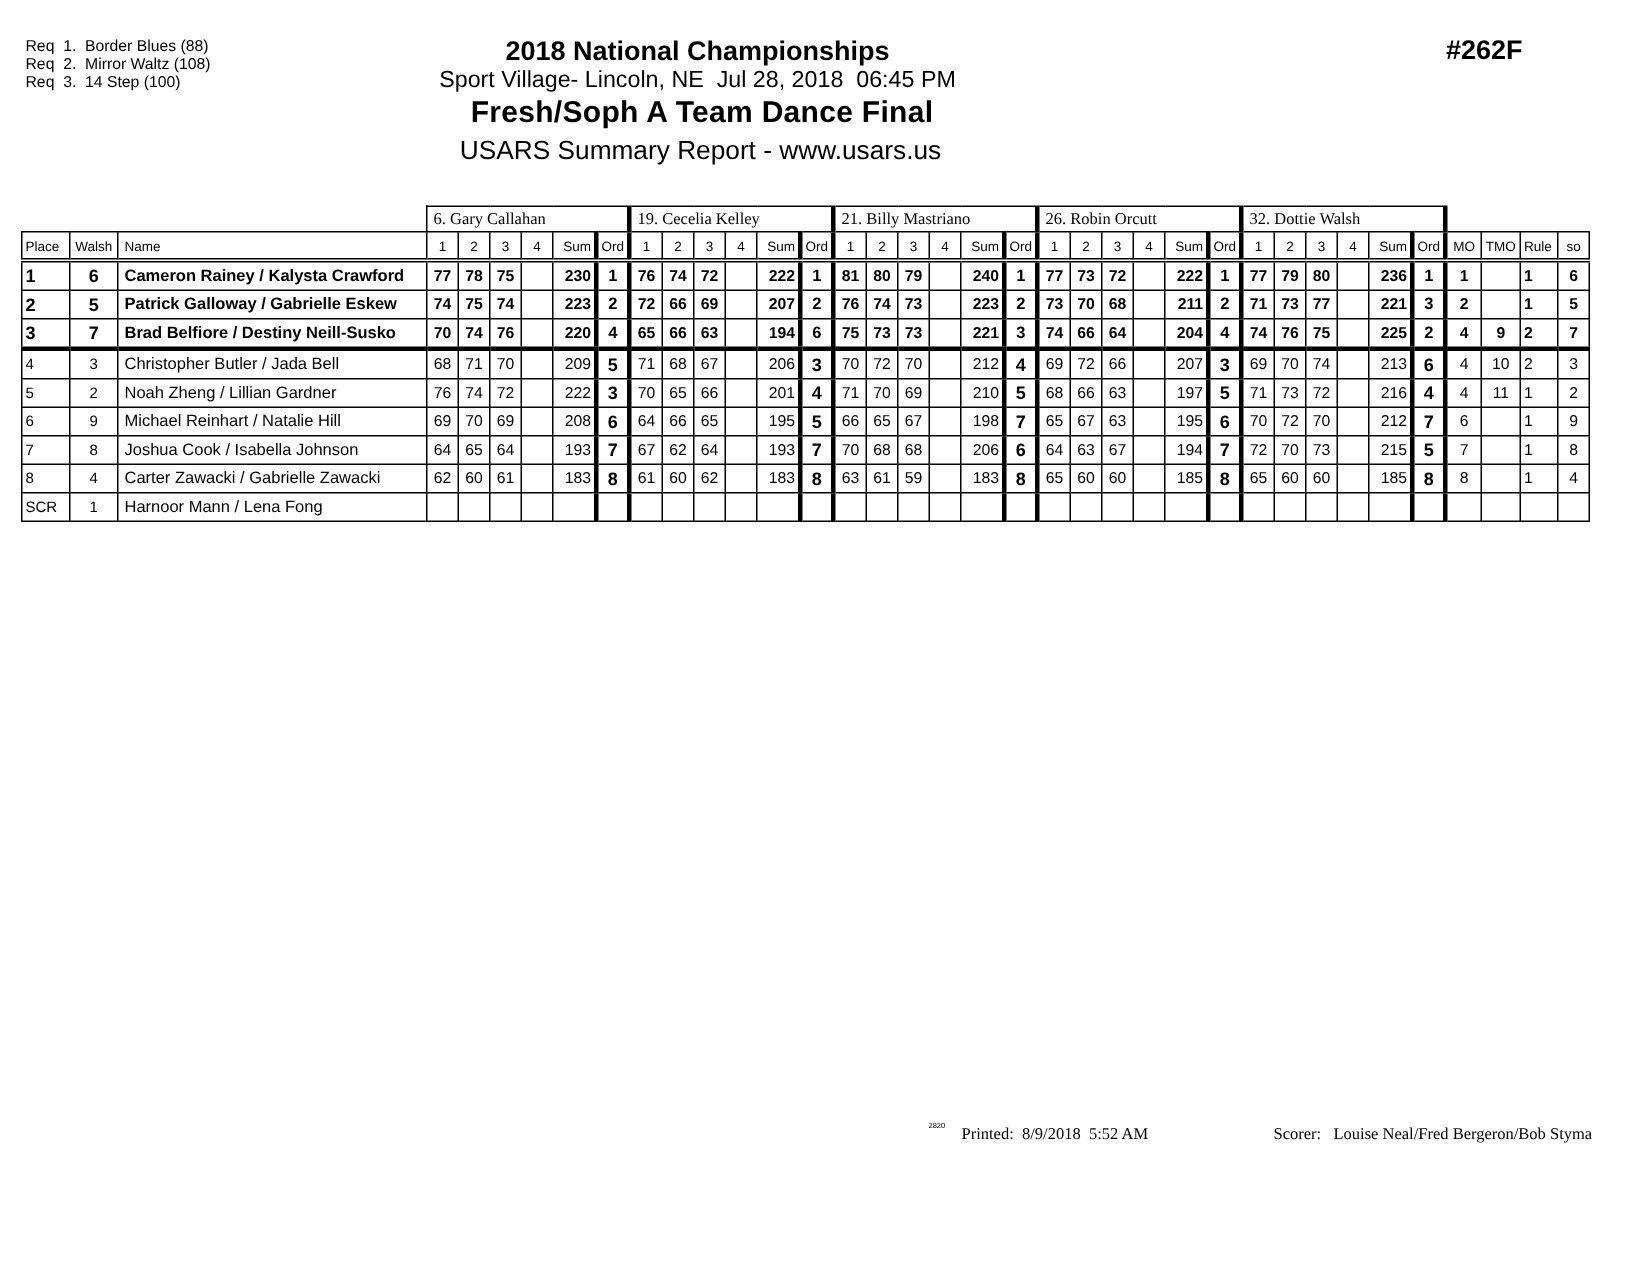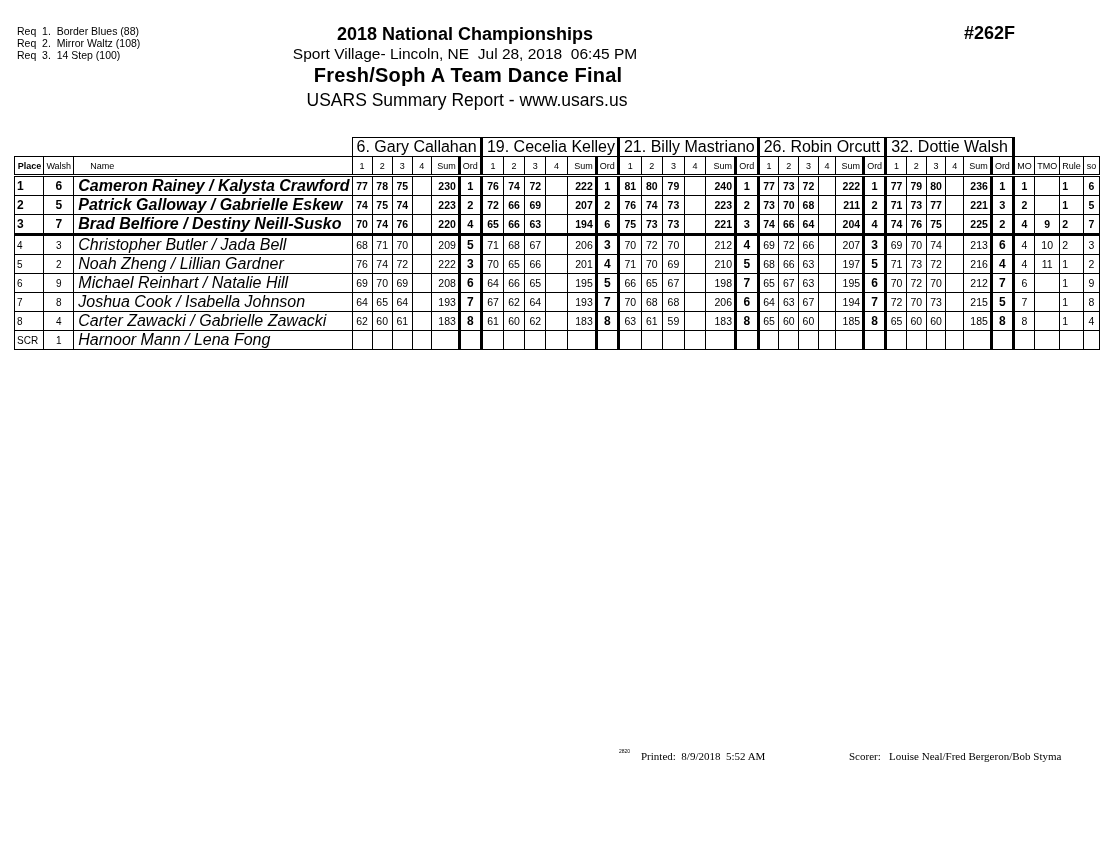--- a/index.html
+++ b/index.html
@@ -8,40 +8,40 @@
   .reqs div { white-space:pre; }
   .hdr { position:absolute; left:0; width:932px; text-align:center; white-space:pre; }
   .h1 { top:24px; font-size:18px; font-weight:bold; left:-1px; }
   .h2 { top:45px; font-size:15.5px; left:-1px; }
   .h3 { top:64px; font-size:20px; font-weight:bold; left:2px; letter-spacing:0.2px; }
   .h4 { top:90px; font-size:17.5px; left:1px; }
   .eventno { position:absolute; left:964px; top:23px; font-size:18px; font-weight:bold; }
 
   table.res { position:absolute; left:14px; top:137px; border-collapse:collapse; font-size:10px; table-layout:fixed; }
   table.res td { border:1px solid #000; height:18px; padding:0 2px; white-space:nowrap; overflow:hidden; }
-  table.res tr.jrow td { height:16px; font-size:16px; }
+  table.res tr.jrow td { height:16px; font-size:11px;font-family:Liberation Serif, serif; }
   table.res tr.hrow td { height:17px; font-size:9px; }
   table.res td.blank { border:none; }
   .c-place { width:27px; }
   .c-cont { width:27px; text-align:center; }
   .c-name { width:198px; }
   .c-sc { width:16px; text-align:center; }
   .c-sum { width:23px; text-align:right; }
   .c-ord { width:15px; text-align:center; font-weight:bold; font-size:12px; }
   .c-mo { width:18px; text-align:center; }
   .c-tmo { width:21px; text-align:center; }
   .c-rule { width:20px; text-align:left; }
   .c-so { width:16px; text-align:center; }
   td.ordcol { border-left:3px solid #000 !important; border-right:3px solid #000 !important; }
   tr.hrow td { border-bottom:3px double #000 !important; }
   tr.bold td { font-weight:bold; font-size:11px; }
   tr.bold td.c-place, tr.bold td.c-cont { font-size:12px; }
   tr.cut td { border-bottom:3px solid #000 !important; }
   td.jname { font-size:11px; padding-left:4px !important; }
-  tr.data td.c-name { font-size:16px; padding-left:4px;font-style:italic; }
+  tr.data td.c-name { font-size:11px; padding-left:4px; }
   tr.data td.c-sc, tr.data td.c-sum, tr.data td.c-mo, tr.data td.c-tmo, tr.data td.c-rule, tr.data td.c-so { font-size:10.5px; }
   .footer { position:absolute; top:750px; font-size:11px; white-space:pre;font-family:Liberation Serif, serif; }
   .ver { position:absolute; left:619px; top:748px; font-size:5px; }
 </style>
 </head>
 <body>
 
 <div class="reqs">
   <div>Req  1.  Border Blues (88)</div>
   <div>Req  2.  Mirror Waltz (108)</div>
@@ -98,23 +98,23 @@
       <tr class="jrow">
         <td class="blank" colspan="3"></td>
         <td class="jname" colspan="6" style="border-right: 3px solid rgb(0, 0, 0);">6.  Gary Callahan</td>
         <td class="jname" colspan="6" style="border-right: 3px solid rgb(0, 0, 0);">19.  Cecelia Kelley</td>
         <td class="jname" colspan="6" style="border-right: 3px solid rgb(0, 0, 0);">21.  Billy Mastriano</td>
         <td class="jname" colspan="6" style="border-right: 3px solid rgb(0, 0, 0);">26.  Robin Orcutt</td>
         <td class="jname" colspan="6" style="border-right: 3px solid rgb(0, 0, 0);">32.  Dottie Walsh</td>
         <td class="blank" colspan="4"></td>
       </tr>
       <tr class="hrow">
-        <td class="c-place" style="text-align: right; font-weight: bold;">Place</td>
+        <td class="c-place" style="text-align: left;">Place</td>
         <td class="c-cont">Walsh</td>
-        <td class="c-name" style="padding-left: 16px;">Name</td>
+        <td class="c-name" style="padding-left: 4px;">Name</td>
         <td class="c-sc">1</td>
         <td class="c-sc">2</td>
         <td class="c-sc">3</td>
         <td class="c-sc">4</td>
         <td class="c-sum">Sum</td>
         <td class="c-ord ordcol" style="font-weight: normal; font-size: 9px;">Ord</td>
         <td class="c-sc">1</td>
         <td class="c-sc">2</td>
         <td class="c-sc">3</td>
         <td class="c-sc">4</td>

